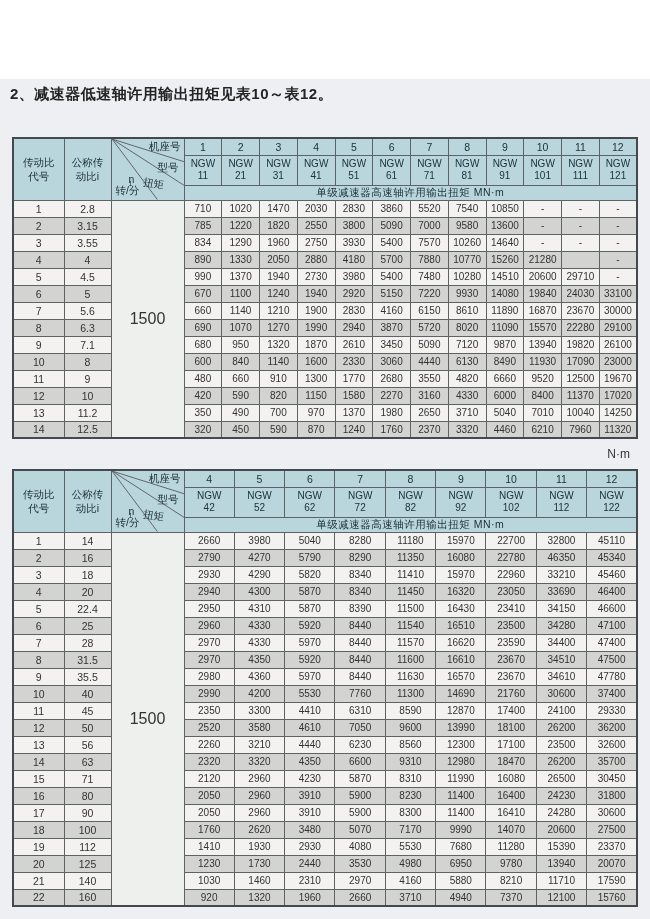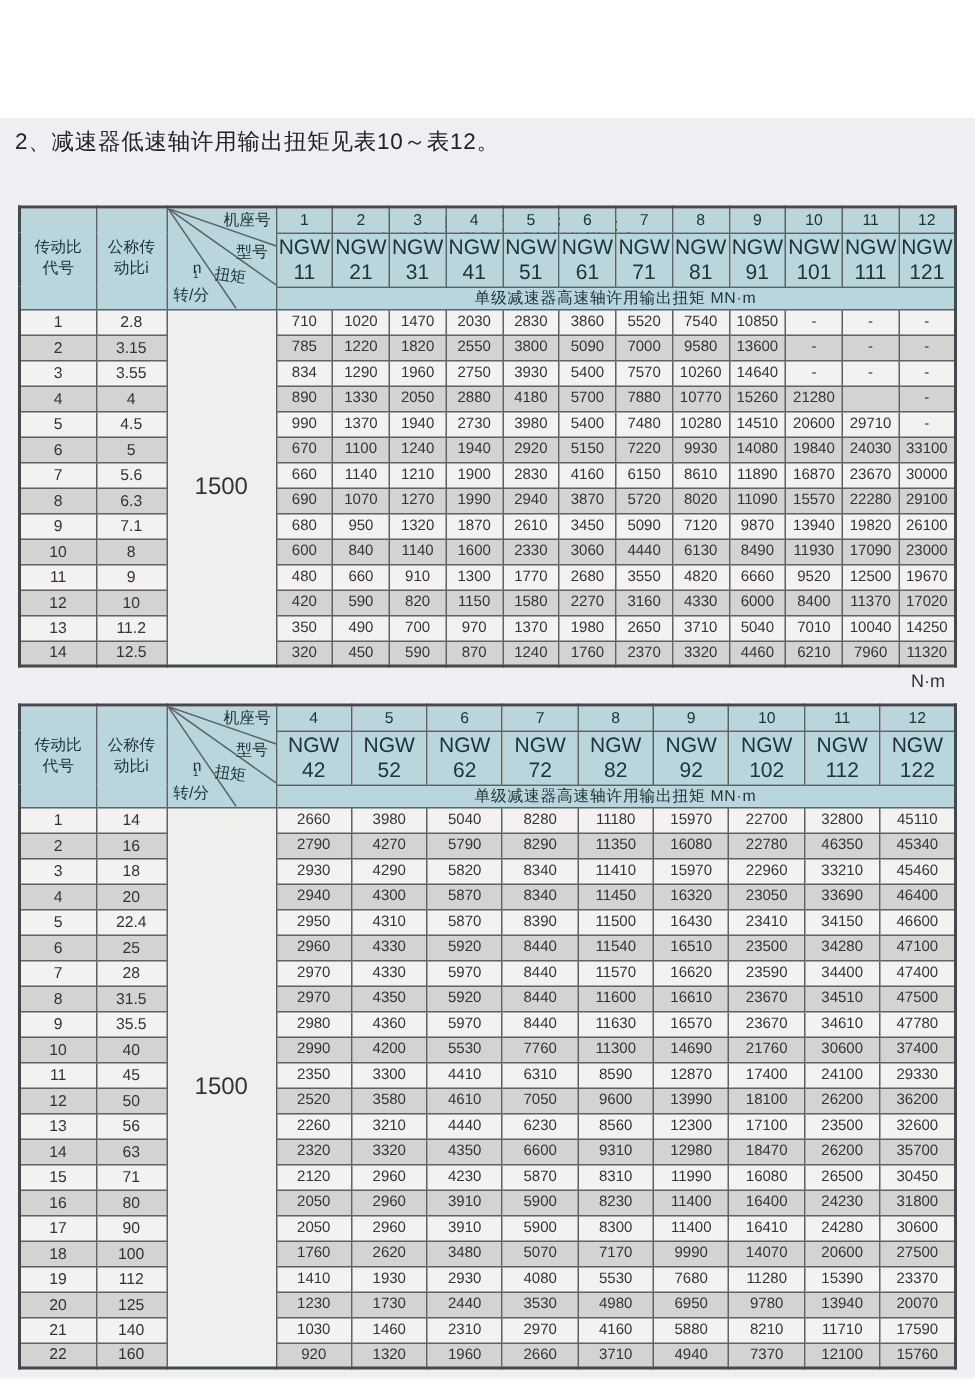--- a/index.html
+++ b/index.html
@@ -9,21 +9,21 @@
     background: #ffffff;
     font-family: "Liberation Sans", "DejaVu Sans", sans-serif;
     color: #2e2e2e;
   }
   .page {
     position: relative; width: 650px; height: 919px;
     background: linear-gradient(#ffffff 79px, #edeff2 79px);
   }
   .heading {
     position: absolute; left: 10px; top: 85px;
-    font-size: 15px; font-weight: 400; letter-spacing: 0.5px; color: #242424;
+    font-size: 15px; font-weight: 700; letter-spacing: 0.5px; color: #242424;
   }
   .caption-row {
     position: absolute; left: 12px; width: 626px;
     text-align: center; height: 20px;
   }
   .caption-row .caption { font-size: 13px; font-weight: 600; color: #2d2d2d; letter-spacing: 1px; }
   .caption-row .unit {
     position: absolute; right: 8px; top: 1px;
     font-size: 12px; font-weight: 400; color: #333;
   }
@@ -39,21 +39,21 @@
   #tbl-table11 { top: 469px; }
 
   table.spec th, table.spec td {
     border: 1px solid #5d6266; padding: 0;
     text-align: center; vertical-align: middle; overflow: hidden;
   }
   table.spec thead th { background: #b9d6dd; font-weight: 400; color: #20333a; }
   tr.row-frames { height: 17px; }
   tr.row-frames th { font-size: 10.5px; margin-top: 28px; }
   tr.row-models { height: 30px; }
-  tr.row-models th { font-size: 14px; line-height: 1.25; margin-left: 24px; }
+  tr.row-models th { font-size: 10px; line-height: 1.25; margin-left: 24px; }
   tr.row-span { height: 15px; margin-left: 44px; }
   tr.row-span th { font-size: 10.5px; letter-spacing: 0.5px; }
   th.h-side { font-size: 11px; line-height: 1.35; }
 
   th.corner { position: relative; }
   th.corner svg { position: absolute; left: 0; top: 0; width: 100%; height: 100%; }
   th.corner span { position: absolute; font-size: 10.5px; color: #20333a; white-space: nowrap; }
   .c-frame  { top: 1px;  right: 3px; }
   .c-model  { top: 22px; right: 5px; }
   .c-torque { top: 38px; right: 20px; transform: rotate(8deg); }

